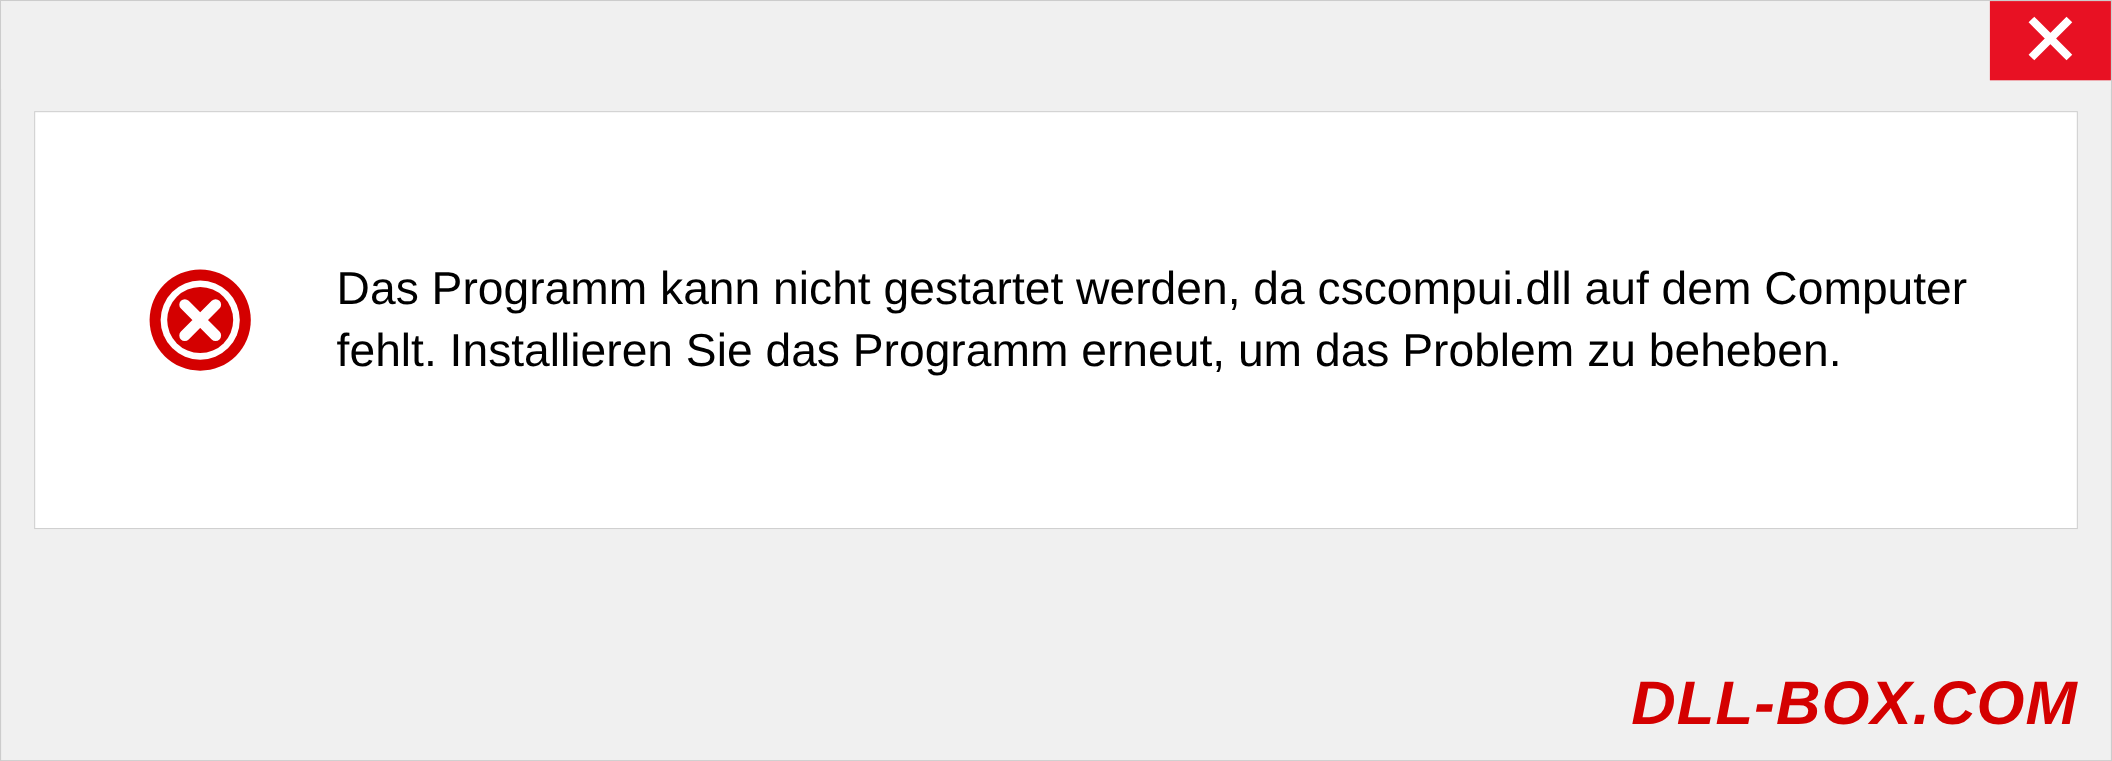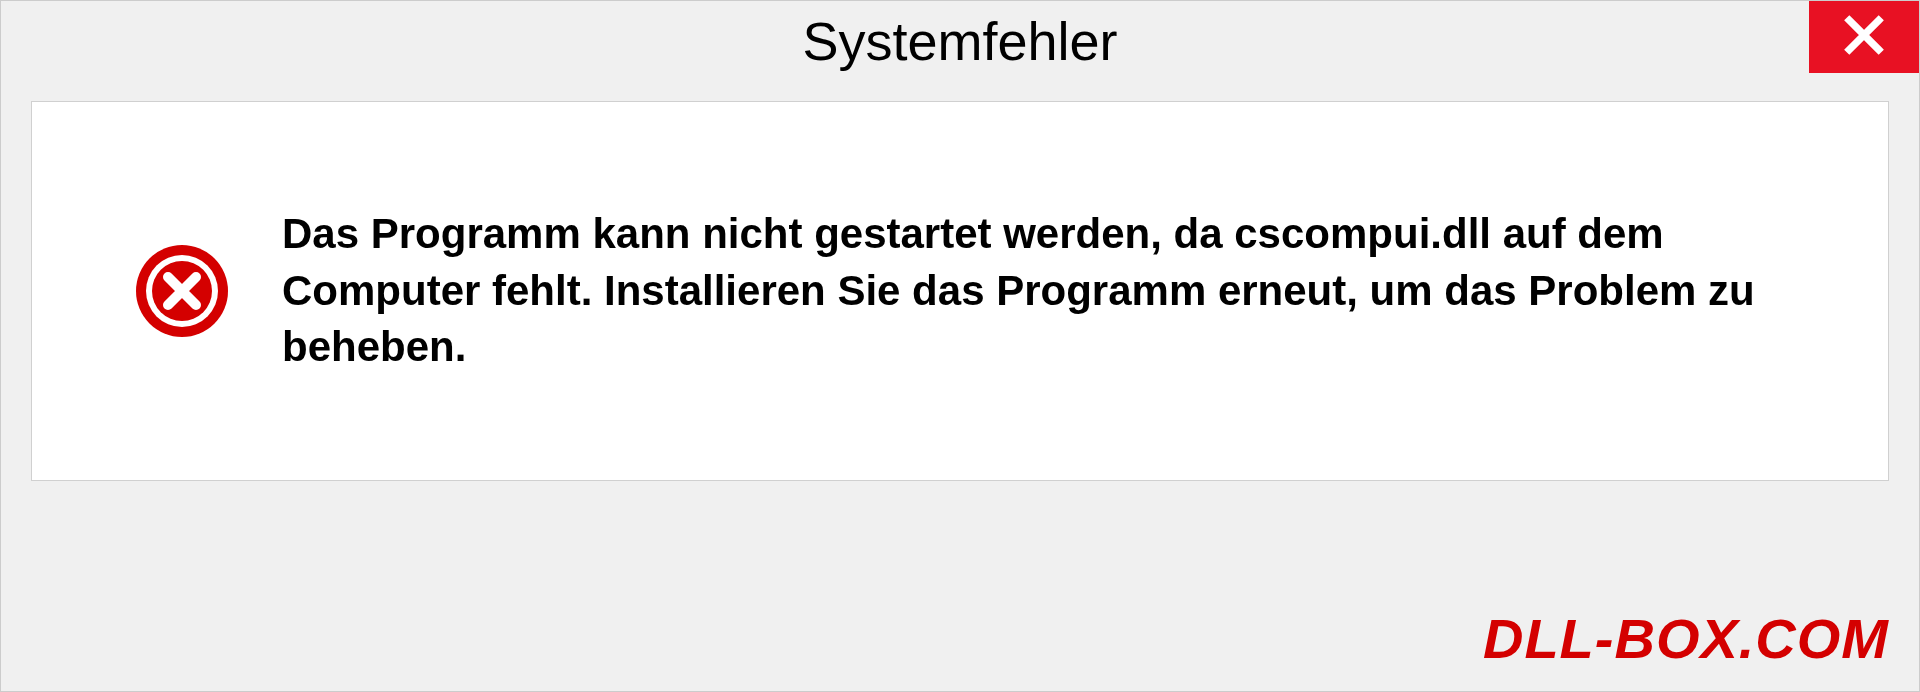--- a/index.html
+++ b/index.html
@@ -63,21 +63,22 @@
       justify-content: center;
     }
     .error-icon-wrap svg {
       width: 100px;
       height: 100px;
     }
     .message {
       font-size: 42px;
       line-height: 1.35;
       color: #000;
-      font-weight: 700;
+      font-weight: 400;
+      margin-left: 24px;
     }
     .footer {
       position: absolute;
       bottom: 20px;
       left: 0;
       right: 30px;
       display: flex;
       align-items: center;
       justify-content: flex-end;
       gap: 52px;
@@ -101,21 +102,20 @@
       align-items: center;
       justify-content: center;
       cursor: pointer;
       font-family: "Segoe UI", Tahoma, Arial, sans-serif;
     }
   </style>
 </head>
 <body>
 
 <div class="titlebar">
-  <div class="title">Systemfehler</div>
   <div class="close-btn">
     <span>
       <svg viewBox="0 0 24 24">
         <path d="M4 4 L20 20 M20 4 L4 20" stroke="#ffffff" stroke-width="4" stroke-linecap="square" fill="none"></path>
       </svg>
     </span>
   </div>
 </div>
 
 <div class="content-panel">

